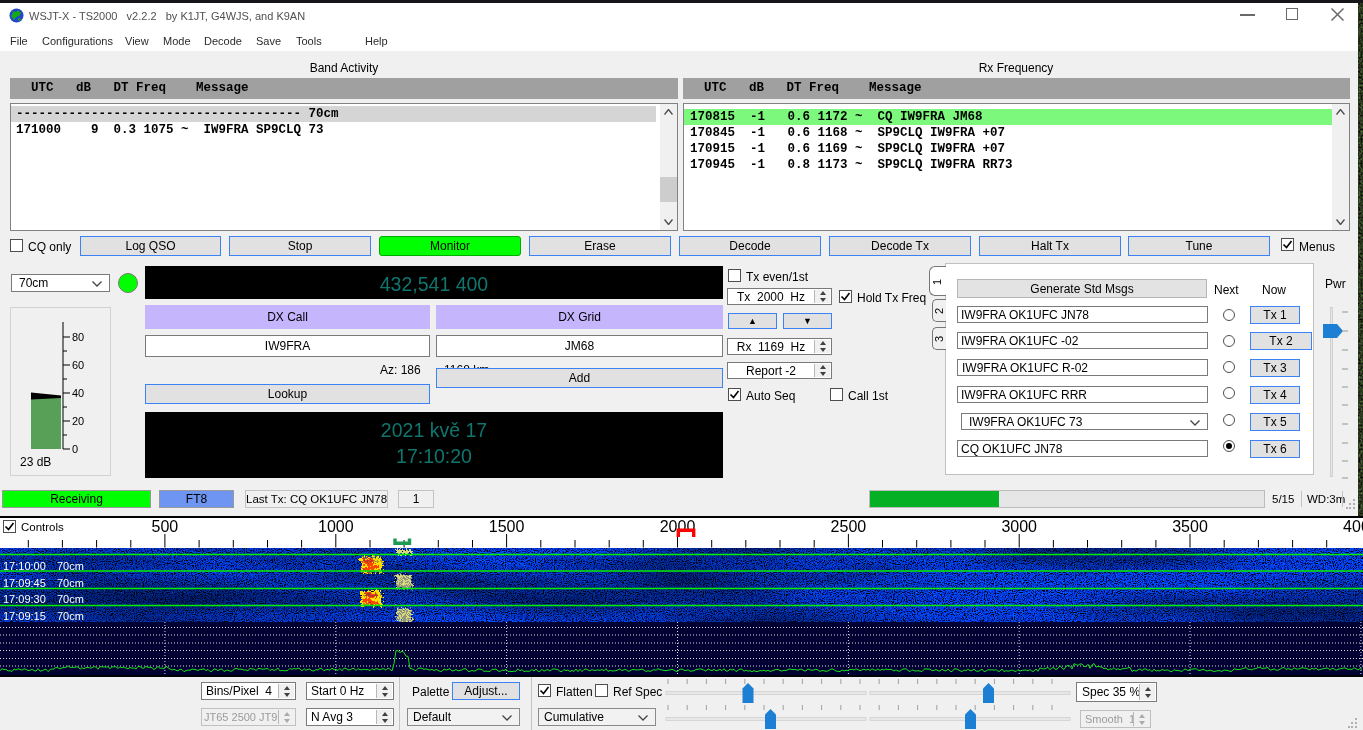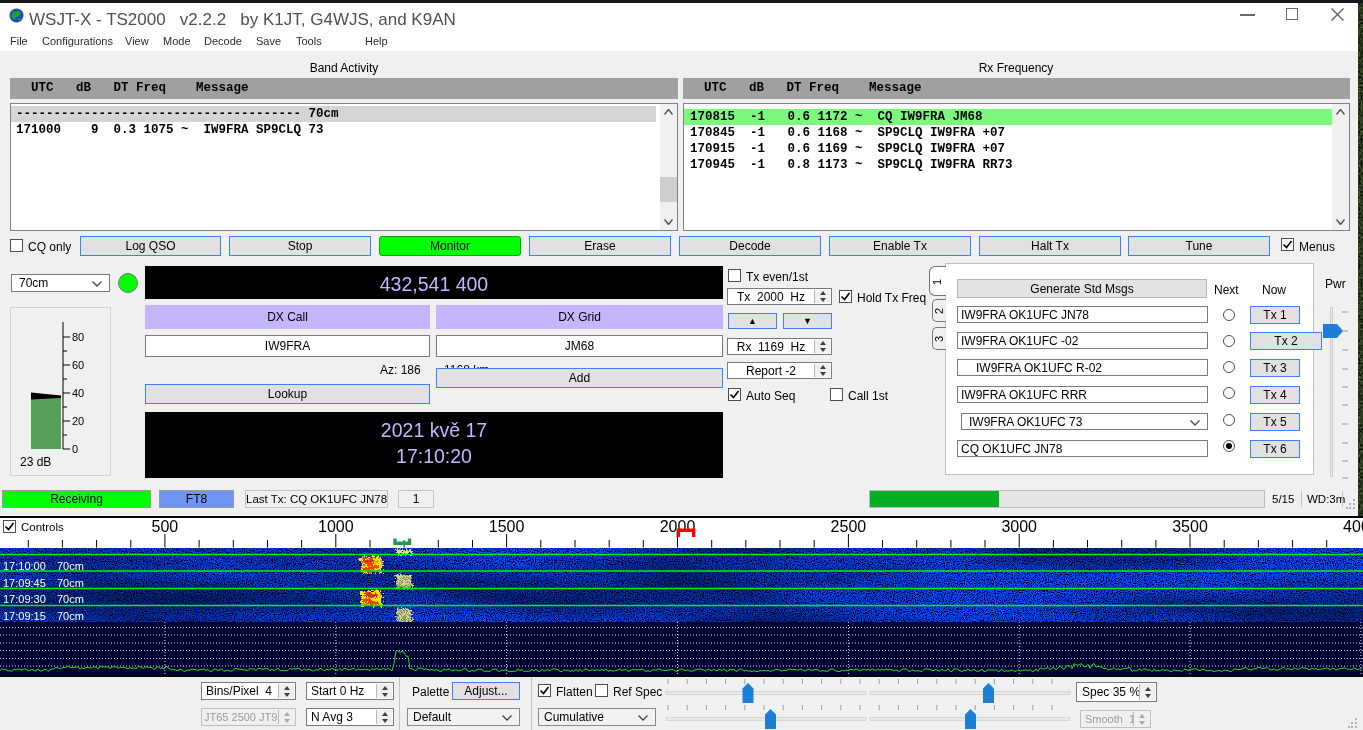--- a/index.html
+++ b/index.html
@@ -1,20 +1,20 @@
 <!DOCTYPE html>
 <html><head><meta charset="utf-8"><style>
 *{margin:0;padding:0;box-sizing:border-box;}
 html,body{width:1363px;height:730px;overflow:hidden;}
 body{position:relative;background:#f0f0f0;font-family:"Liberation Sans",sans-serif;font-size:12px;color:#000;}
 .abs{position:absolute;}
 .btn{position:absolute;background:#e1e1e1;border:1px solid #3b82f6;display:flex;align-items:center;justify-content:center;font-size:12px;}
 .edit{position:absolute;background:#fff;border:1px solid #7a7a7a;display:flex;align-items:center;font-size:12px;}
 .hdr{position:absolute;background:#c4b5fd;display:flex;align-items:center;justify-content:center;font-size:12px;}
-.blk{position:absolute;background:#000;color:#c4b5fd;text-align:center;}
+.blk{position:absolute;background:#000;color:#0f766e;text-align:center;}
 .cb{position:absolute;width:13px;height:13px;background:#fff;border:1px solid #4e4e4e;}
 .cblbl{position:absolute;font-size:12px;white-space:nowrap;}
 .mono{font-family:"Liberation Mono",monospace;font-weight:bold;font-size:12.5px;white-space:pre;}
 .spinz{position:absolute;right:1px;top:1px;bottom:1px;width:16px;background:#f0f0f0;border-left:1px solid #b8b8b8;display:flex;flex-direction:column;align-items:center;justify-content:center;gap:3px;}
 .up{width:0;height:0;border-left:3.5px solid transparent;border-right:3.5px solid transparent;border-bottom:4px solid #404040;}
 .dn{width:0;height:0;border-left:3.5px solid transparent;border-right:3.5px solid transparent;border-top:4px solid #404040;}
 .radio{position:absolute;width:12px;height:12px;border:1px solid #4e4e4e;border-radius:50%;background:#fff;}
 .sep{position:absolute;width:1px;background:#c3c3c3;}
 .mlbl{position:absolute;font-size:11px;color:#2b2b2b;padding-top:1px;}
 svg{display:block;}
@@ -33,21 +33,21 @@
   </svg>
 
 <div class="abs" id="mainwin" style="left:0;top:3px;width:1358px;height:513px;background:#f0f0f0;">
 
   <div class="abs" style="left:0;top:0;width:100%;height:27px;background:#fff;"></div>
   <svg class="abs" style="left:9px;top:5px;" width="15" height="15" viewBox="0 0 15 15">
     <circle cx="7.5" cy="7.5" r="7" fill="#2247c9"></circle>
     <path d="M3 3 l4 1 2-2 3 3-2 3-3 1-2 3-3-4 2-3z" fill="#18a818"></path>
     <path d="M9 10l3 1-1 2-2-1z" fill="#18a818"></path>
   </svg>
-  <div class="abs" style="left:29px;top:7px;font-size:17px;color:#505050;">WSJT-X - TS2000&nbsp;&nbsp; v2.2.2&nbsp;&nbsp; by K1JT, G4WJS, and K9AN</div>
+  <div class="abs" style="left:29px;top:7px;font-size:11px;color:#505050;">WSJT-X - TS2000&nbsp;&nbsp; v2.2.2&nbsp;&nbsp; by K1JT, G4WJS, and K9AN</div>
 
   <div class="abs" style="left:1240px;top:11px;width:15px;height:1.5px;background:#696969;"></div>
   <div class="abs" style="left:1286px;top:5px;width:12px;height:12px;border:1.5px solid #696969;"></div>
   <svg class="abs" style="left:1331px;top:5px;" width="13" height="13">
       <path d="M0.5 0.5 L12.5 12.5 M12.5 0.5 L0.5 12.5" stroke="#696969" stroke-width="1.5"></path>
     </svg>
 
   <div class="abs" style="left:0;top:27px;width:100%;height:21px;background:#fff;"></div>
   <div class="mlbl" style="left:10px;top:31px;">File</div>
   <div class="mlbl" style="left:42px;top:31px;">Configurations</div>
@@ -94,21 +94,21 @@
     </div>
   </div>
 
   <div class="cb" style="left:10px;top:236px;"></div>
   <div class="cblbl" style="left:28px;top:237px;">CQ only</div>
   <div class="btn" style="left:80px;top:233px;width:141px;height:20px;">Log QSO</div>
   <div class="btn" style="left:229px;top:233px;width:142px;height:20px;">Stop</div>
   <div class="btn" style="left:379px;top:233px;width:142px;height:20px;background:#00ff00;border:1px solid #00ac00;border-radius:3px;">Monitor</div>
   <div class="btn" style="left:529px;top:233px;width:142px;height:20px;">Erase</div>
   <div class="btn" style="left:679px;top:233px;width:142px;height:20px;">Decode</div>
-  <div class="btn" style="left:829px;top:233px;width:142px;height:20px;">Enable Tx</div>
+  <div class="btn" style="left:829px;top:233px;width:142px;height:20px;">Decode Tx</div>
   <div class="btn" style="left:979px;top:233px;width:142px;height:20px;">Halt Tx</div>
   <div class="btn" style="left:1128px;top:233px;width:142px;height:20px;">Tune</div>
   <div class="cb" style="left:1281px;top:235px;">
       <svg width="11" height="11">
         <path d="M1.5 5.5l3 3 5-6.5" stroke="#000" stroke-width="1.6" fill="none"></path>
       </svg>
     </div>
   <div class="cblbl" style="left:1299px;top:237px;">Menus</div>
 
   <div class="edit" style="left:11px;top:271px;width:99px;height:18px;">
@@ -218,21 +218,21 @@
   <div class="btn" style="left:957px;top:276px;width:250px;height:19px;background:#e3e3e3;border:1px solid #b5b5b5;">Generate Std Msgs</div>
   <div class="abs" style="left:1214px;top:280px;font-size:12px;">Next</div>
   <div class="abs" style="left:1262px;top:280px;font-size:12px;">Now</div>
   <div class="edit" style="left:957px;top:303px;width:251px;height:17px;">
       <span style="margin-left:3px;">IW9FRA OK1UFC JN78</span>
     </div>
   <div class="edit" style="left:957px;top:329px;width:251px;height:17px;">
       <span style="margin-left:3px;">IW9FRA OK1UFC -02</span>
     </div>
   <div class="edit" style="left:957px;top:356px;width:251px;height:17px;">
-      <span style="margin-left:18px;">IW9FRA OK1UFC R-02</span>
+      <span style="margin-left:4px;">IW9FRA OK1UFC R-02</span>
     </div>
   <div class="edit" style="left:957px;top:383px;width:251px;height:17px;">
       <span style="margin-left:3px;">IW9FRA OK1UFC RRR</span>
     </div>
   <div class="edit" style="left:961px;top:410px;width:247px;height:17px;">
       <span style="margin-left:7px;">IW9FRA OK1UFC 73</span>
     <svg class="abs" style="right:7px;top:6px;" width="10" height="6">
         <path d="M0.5 0.5 L5 5 L9.5 0.5" stroke="#444" stroke-width="1.3" fill="none"></path>
       </svg>
     </div>
@@ -241,21 +241,21 @@
     </div>
   <div class="radio" style="left:1223px;top:306px;"></div>
   <div class="radio" style="left:1223px;top:332px;"></div>
   <div class="radio" style="left:1223px;top:358px;"></div>
   <div class="radio" style="left:1223px;top:384px;"></div>
   <div class="radio" style="left:1223px;top:411px;"></div>
   <div class="radio" style="left:1223px;top:437px;display:flex;align-items:center;justify-content:center;">
       <div style="width:6px;height:6px;border-radius:50%;background:#000;"></div>
     </div>
   <div class="btn" style="left:1250px;top:303px;width:50px;height:18px;">Tx 1</div>
-  <div class="btn" style="left:1250px;top:329px;width:72px;height:18px;">Tx 2</div>
+  <div class="btn" style="left:1250px;top:329px;width:62px;height:18px;">Tx 2</div>
   <div class="btn" style="left:1250px;top:356px;width:50px;height:18px;">Tx 3</div>
   <div class="btn" style="left:1250px;top:383px;width:50px;height:18px;">Tx 4</div>
   <div class="btn" style="left:1250px;top:410px;width:50px;height:18px;">Tx 5</div>
   <div class="btn" style="left:1250px;top:437px;width:50px;height:18px;">Tx 6</div>
 
   <div class="abs" style="left:1325px;top:274px;font-size:12px;">Pwr</div>
   <div class="abs" style="left:1330px;top:304px;width:3px;height:170px;background:#e7e7e7;border:1px solid #d0d0d0;"></div>
   <svg class="abs" style="left:1323px;top:321px;" width="21" height="14">
       <polygon points="0,0 14,0 20,7 14,14 0,14" fill="#1c7fd4"></polygon>
     </svg>

